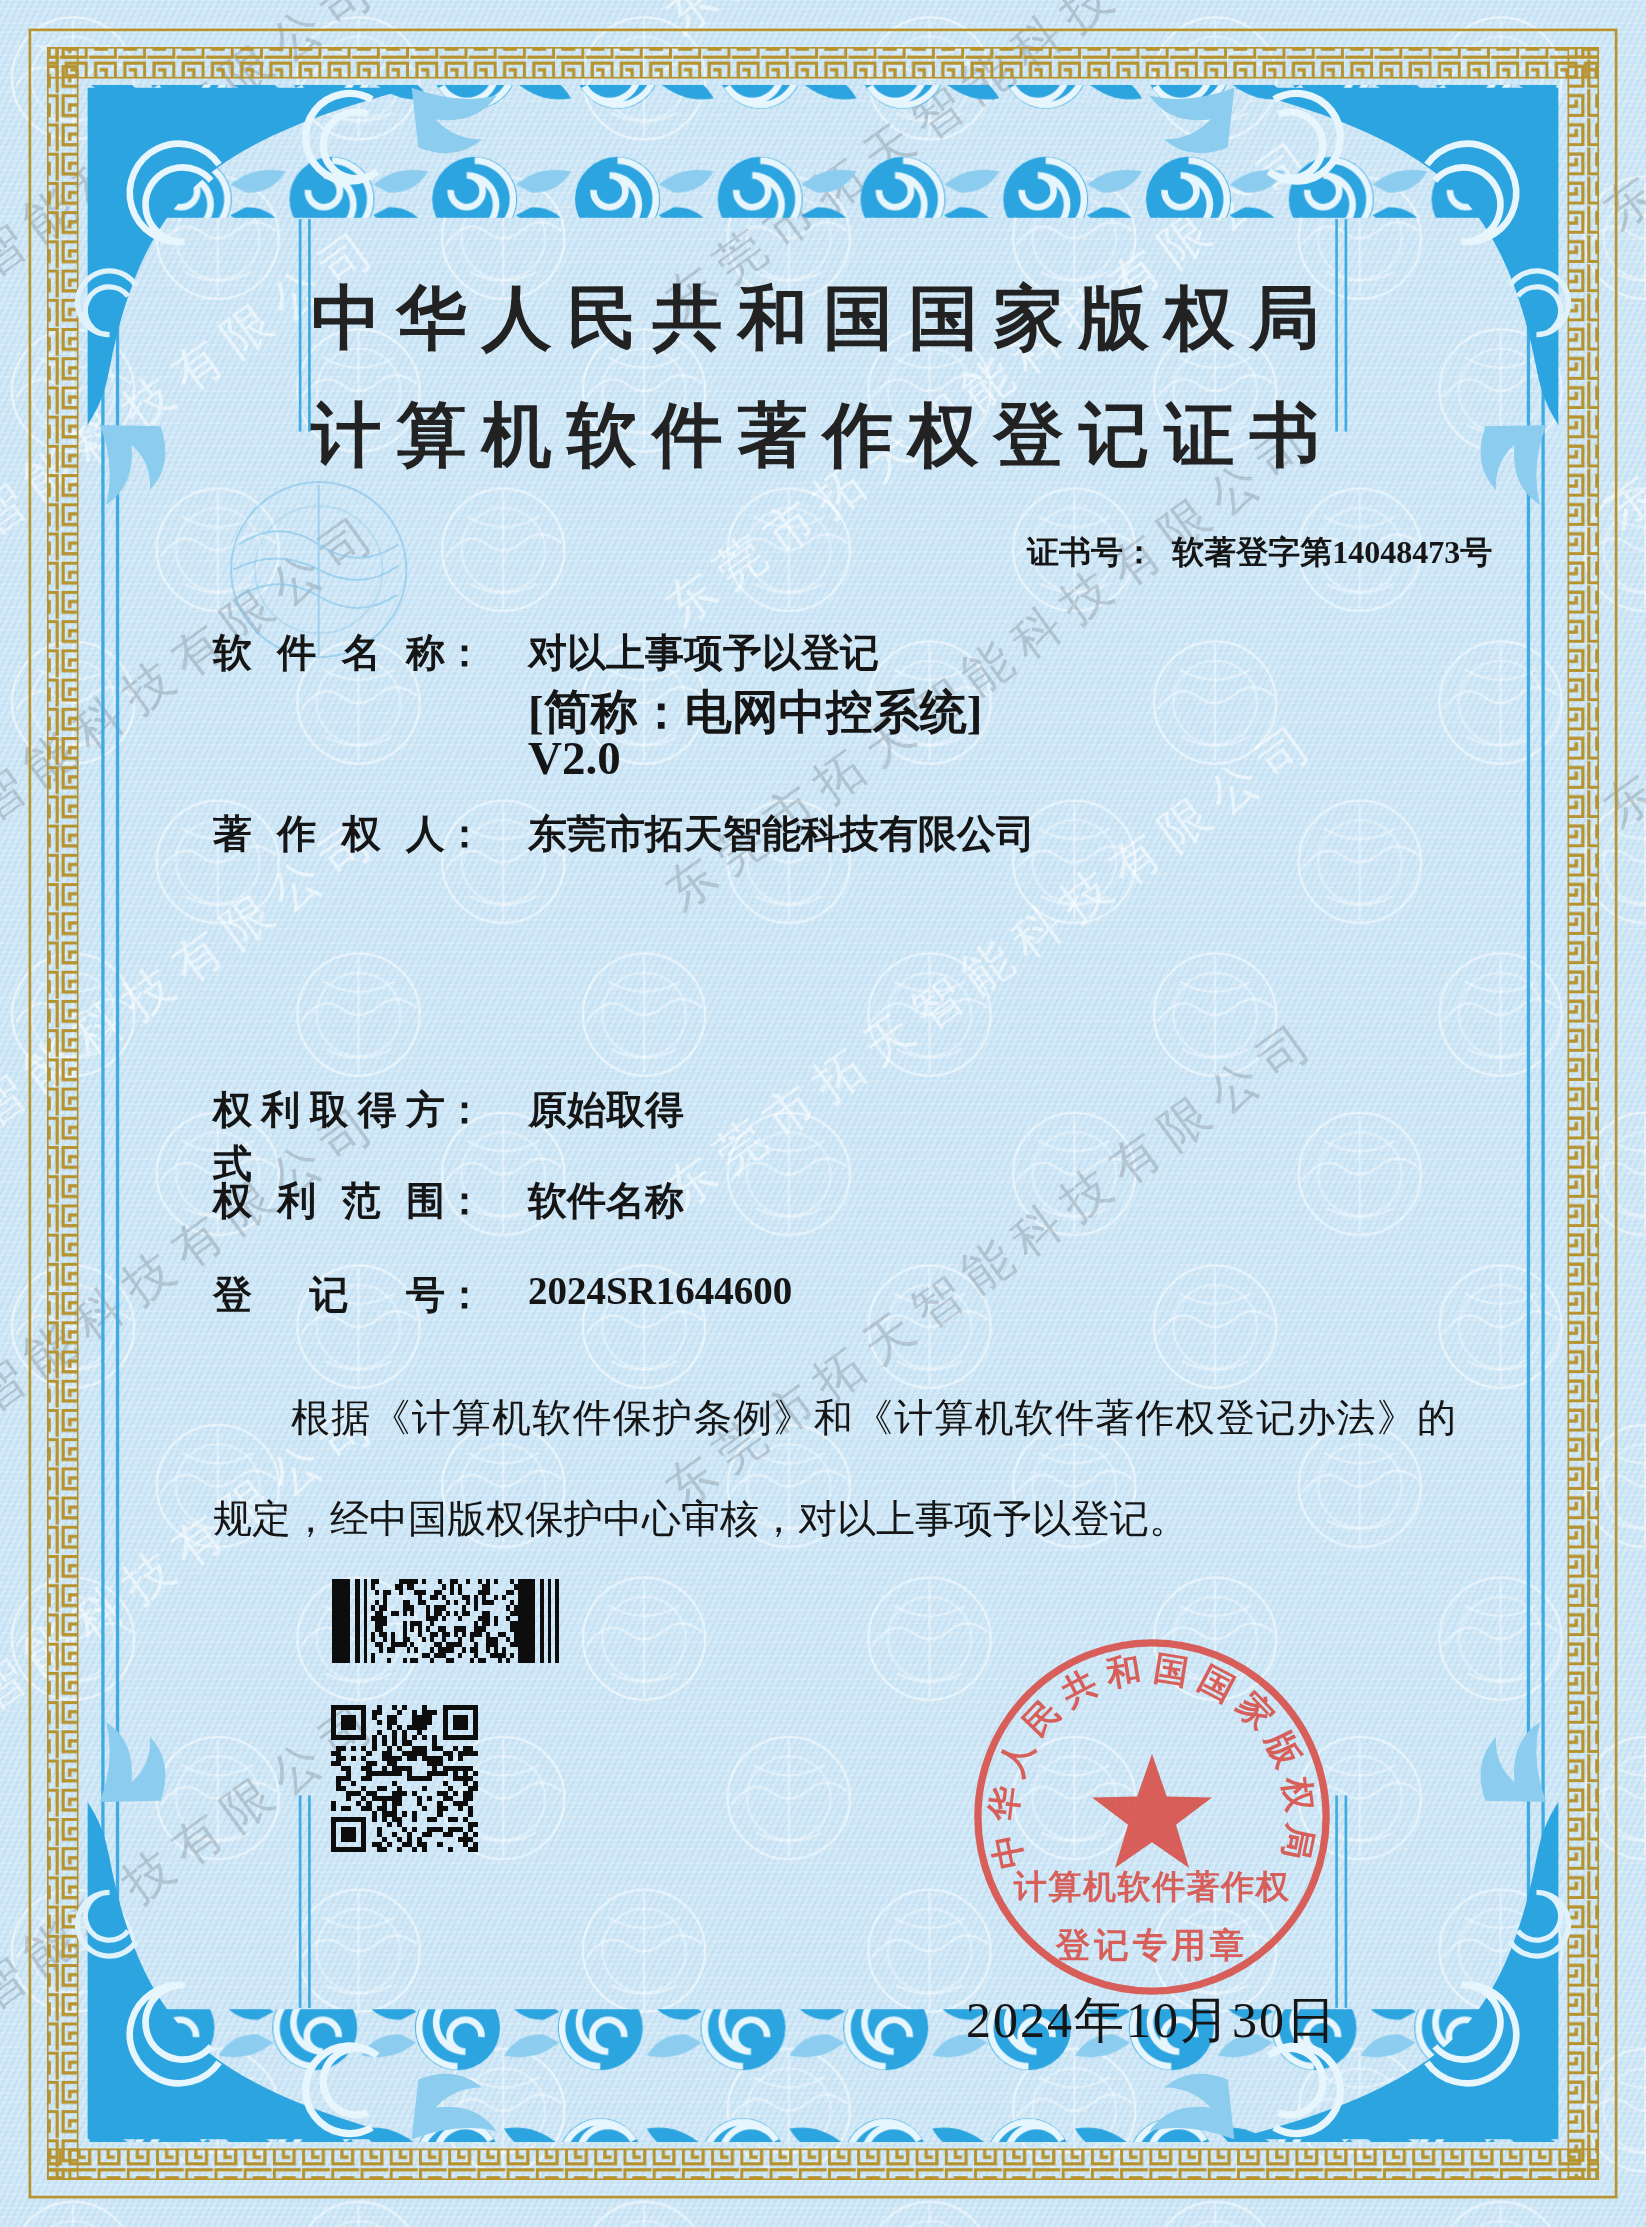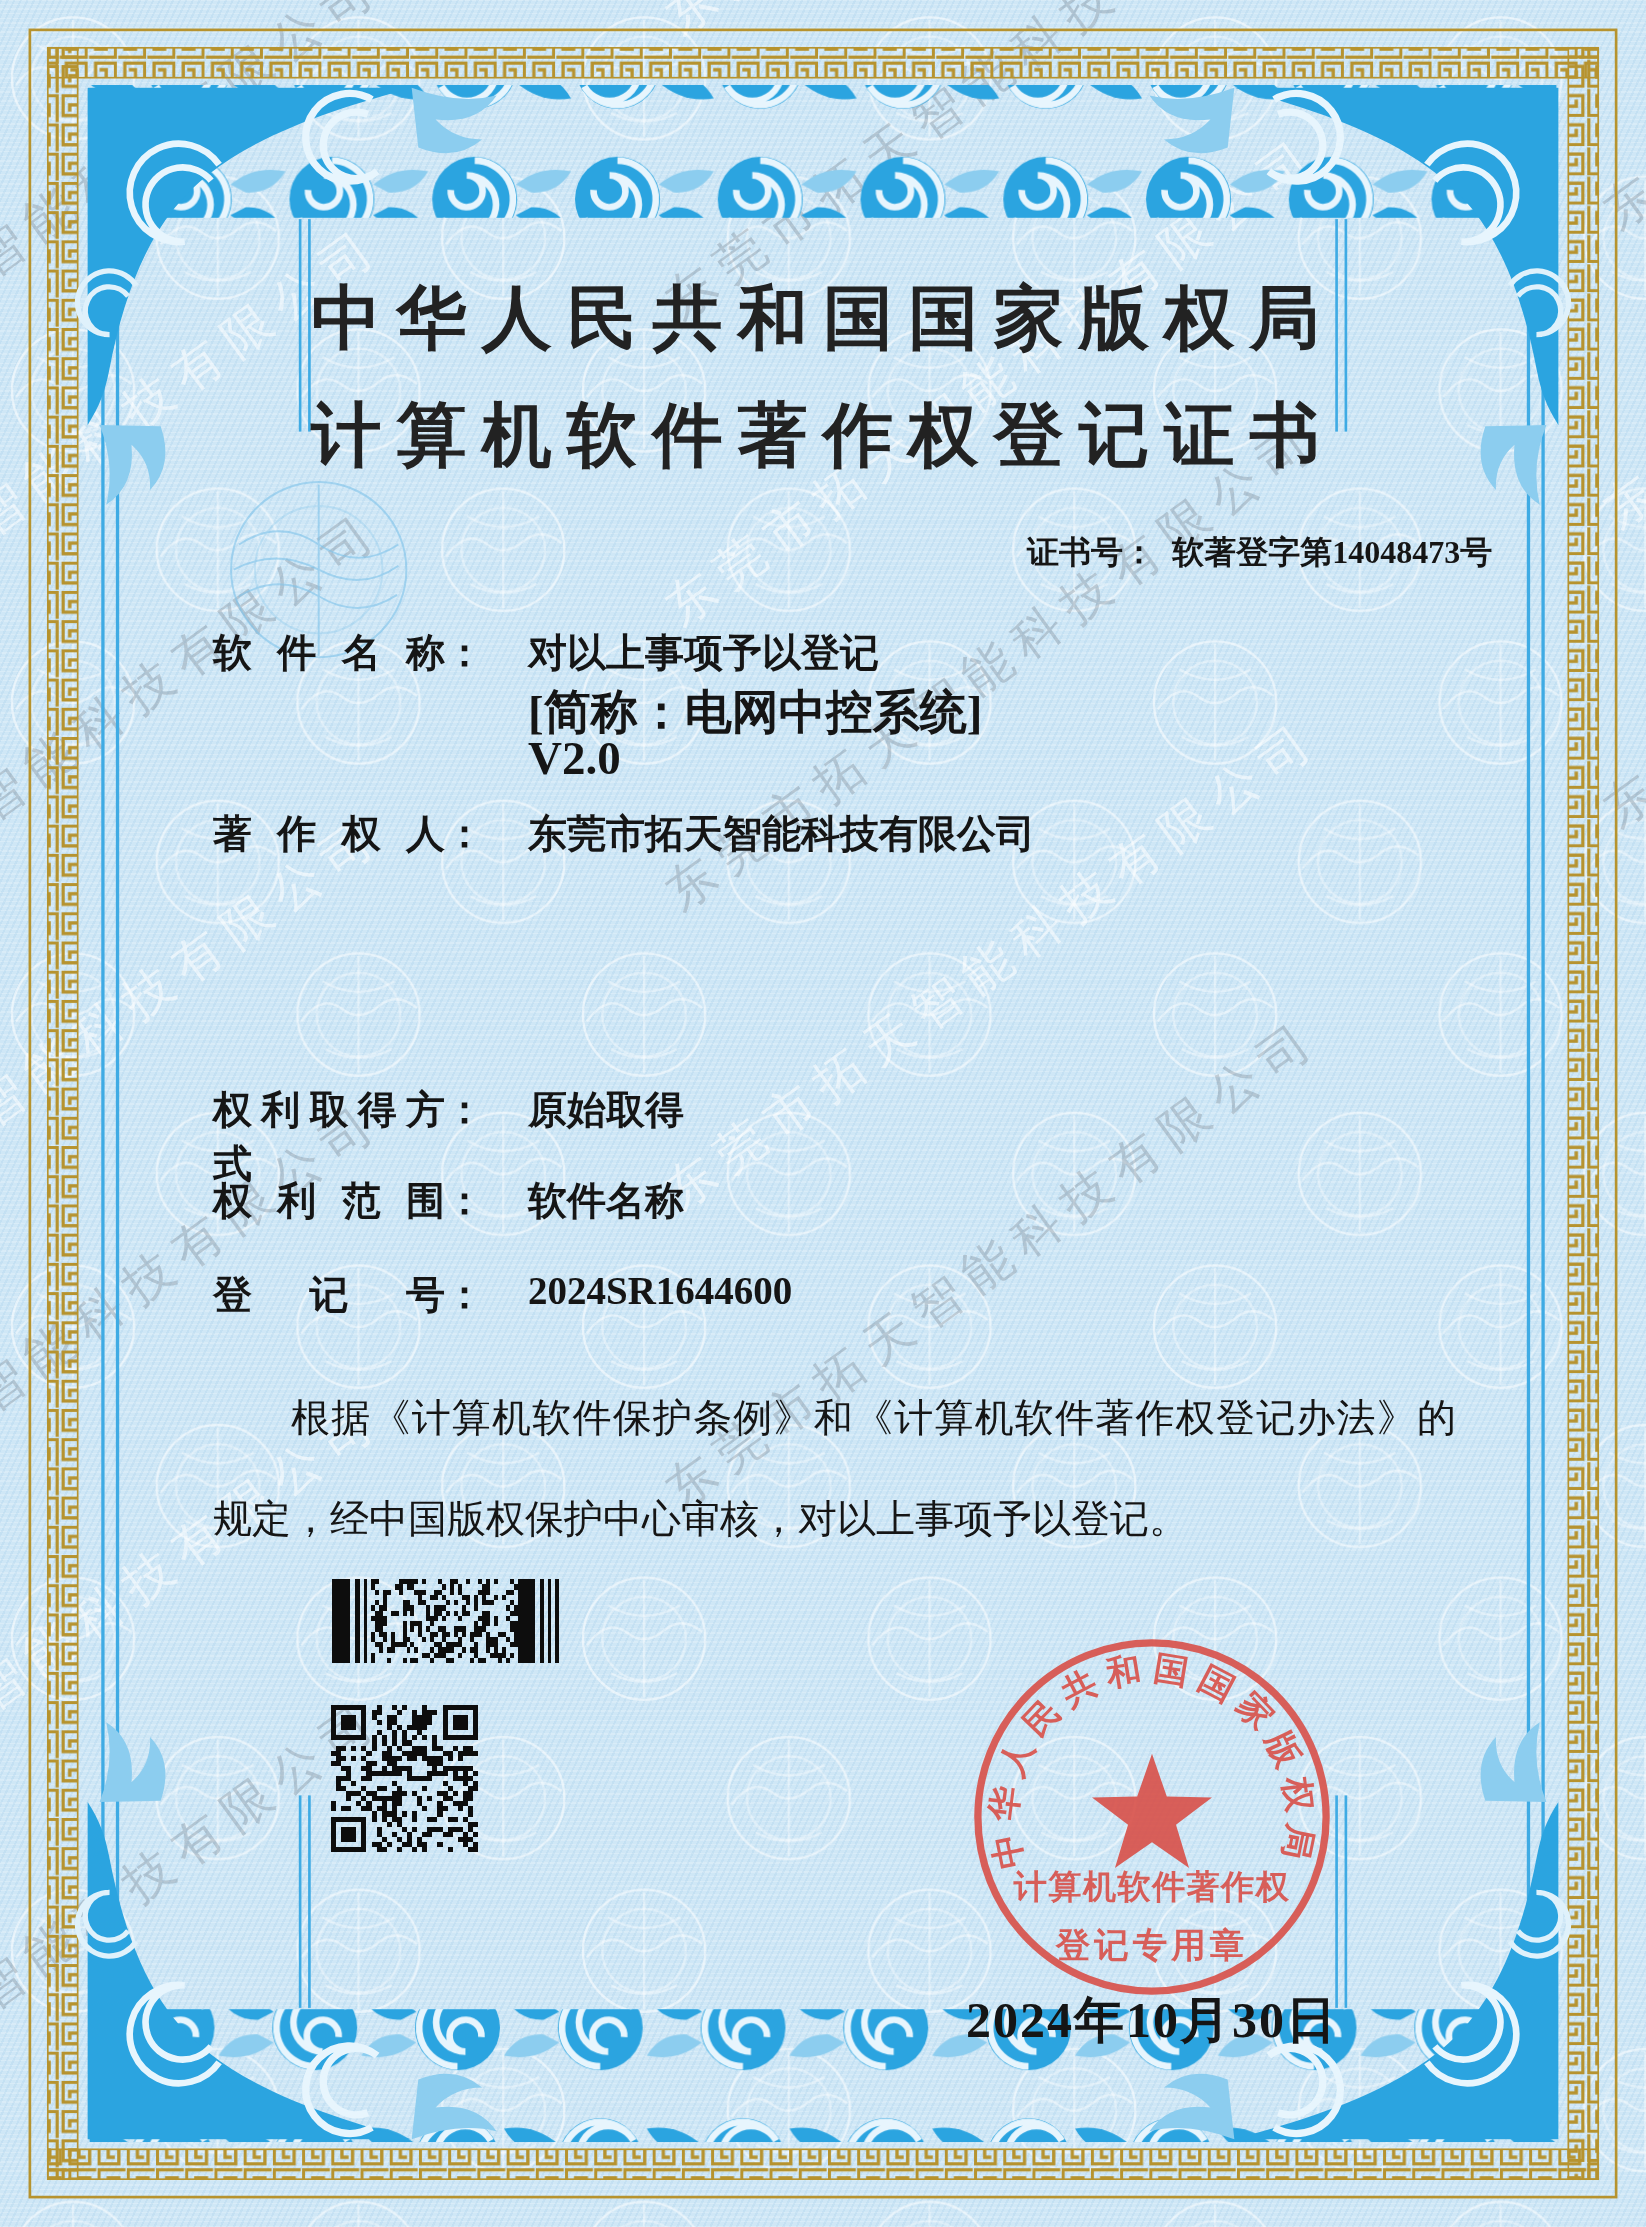--- a/index.html
+++ b/index.html
@@ -37,21 +37,21 @@
   .lbl{width:232px;text-align:justify;text-align-last:justify;display:inline-block;}
   .val{position:absolute;left:315px;white-space:nowrap;}
   .extra{position:absolute;left:528px;font-size:47px;font-weight:700;white-space:nowrap;}
   .para{
     position:absolute;left:213px;top:1367px;width:1243px;
     font-size:39px;font-weight:400;line-height:101px;
     text-indent:78px;text-align:justify;
   }
   .date{
     position:absolute;left:946px;top:1987px;width:412px;
-    text-align:center;font-size:50px;font-weight:700;letter-spacing:2px;
+    text-align:center;font-size:50px;font-weight:400;letter-spacing:2px;
   }
   .code{position:absolute;}
 </style>
 </head>
 <body>
 
 <div class="page">
 
   <div class="tex tex1"></div>
   <div class="tex tex2"></div>

